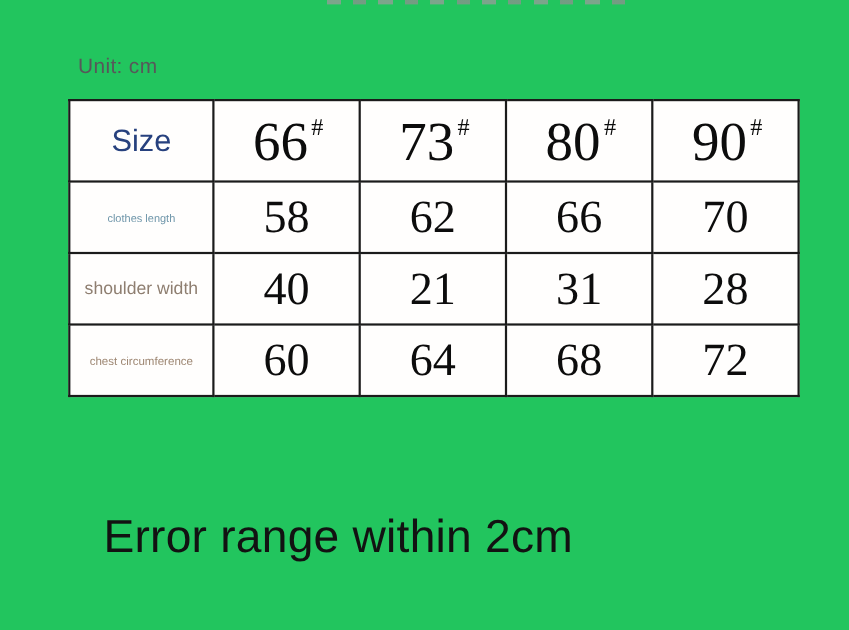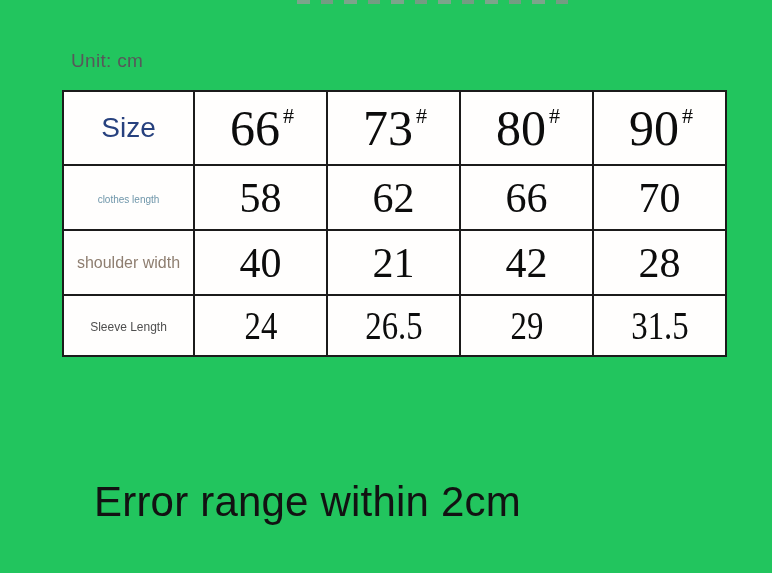--- a/index.html
+++ b/index.html
@@ -58,21 +58,21 @@
   tr.row-3 .row-label{font-size:12px;color:#4f4f4f;}
   .val{
     font-family:"Liberation Serif",serif;
     font-size:42px;color:#0c0c0c;line-height:1;
     white-space:nowrap;
   }
   tr.r-last .val{
     font-size:40px;display:inline-block;transform:scaleX(.82);
   }
   .error-note{
-    position:absolute;left:94px;top:478px;
+    position:absolute;left:94px;top:464px;
     font-size:42px;color:#121212;font-weight:500;
     letter-spacing:.2px;
   }
 </style>
 </head>
 <body>
 
 <div class="canvas">
 
   <div class="top-crop"></div>
@@ -109,30 +109,30 @@
       <td><span class="val">58</span></td>
       <td><span class="val">62</span></td>
       <td><span class="val">66</span></td>
       <td><span class="val">70</span></td>
     </tr>
 
     <tr class="r-data row-1">
       <td><span class="row-label">shoulder width</span></td>
       <td><span class="val">40</span></td>
       <td><span class="val">21</span></td>
-      <td><span class="val">42</span></td>
+      <td><span class="val">31</span></td>
       <td><span class="val">28</span></td>
     </tr>
 
+    <tr class="r-data row-2">
+      <td><span class="row-label">chest circumference</span></td>
+      <td><span class="val">60</span></td>
+      <td><span class="val">64</span></td>
+      <td><span class="val">68</span></td>
+      <td><span class="val">72</span></td>
+    </tr>
 
-    <tr class="r-last row-3">
-      <td><span class="row-label">Sleeve Length</span></td>
-      <td><span class="val">24</span></td>
-      <td><span class="val">26.5</span></td>
-      <td><span class="val">29</span></td>
-      <td><span class="val">31.5</span></td>
-    </tr>
   </tbody>
     </table>
 
   <div class="error-note">Error range within 2cm</div>
 
 </div>
 
 </body></html>

